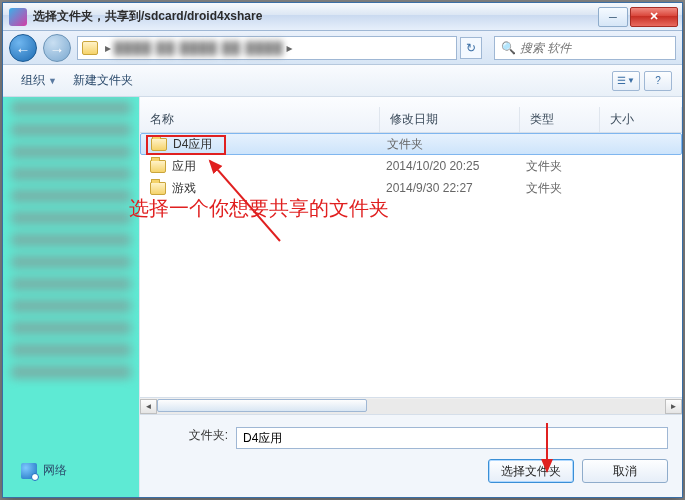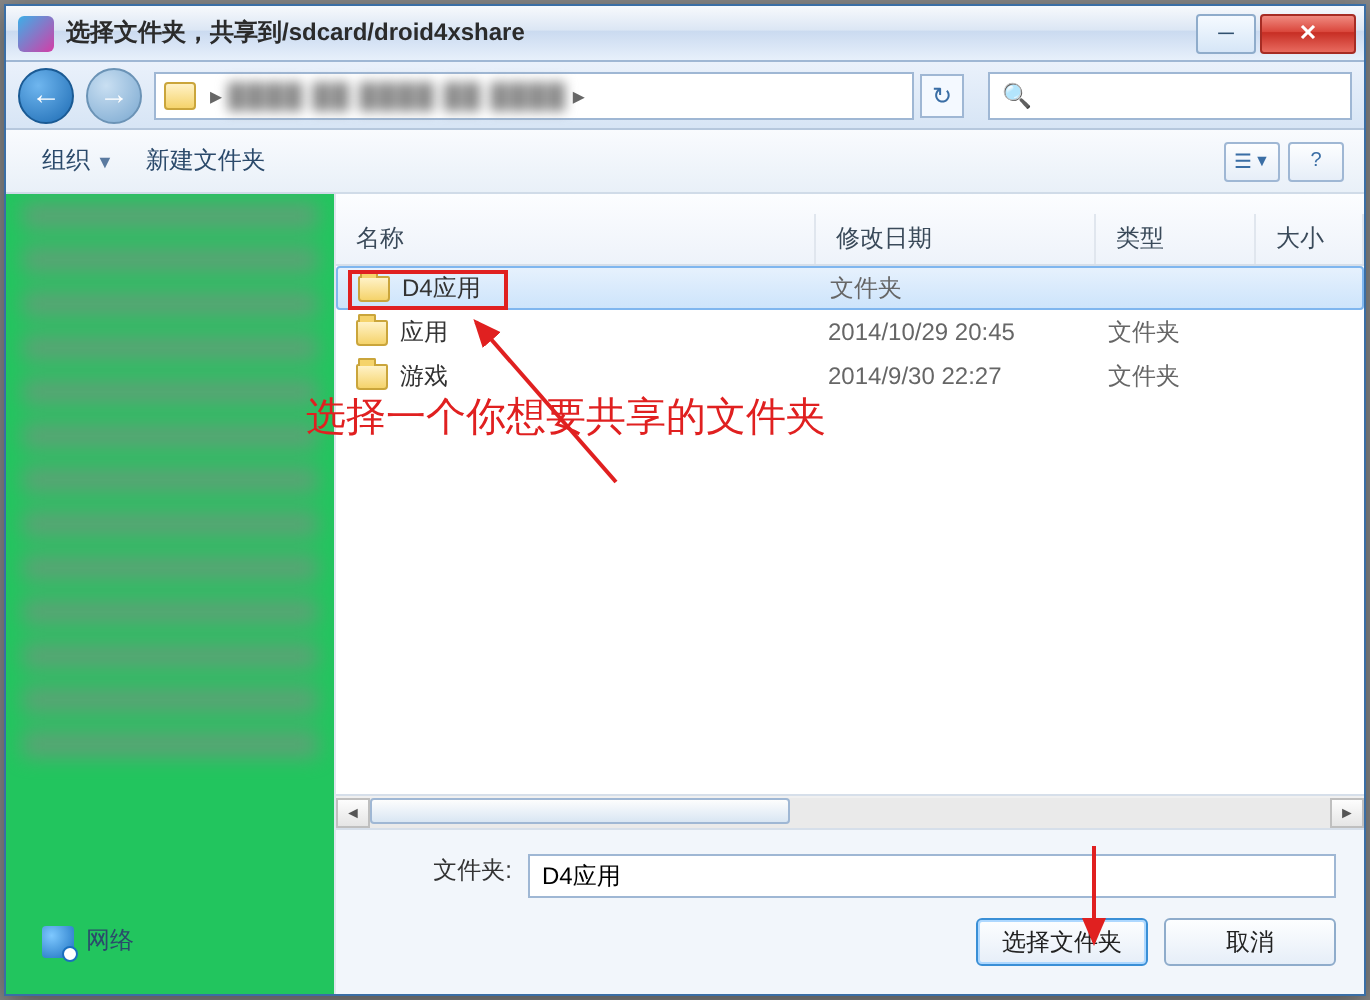--- a/index.html
+++ b/index.html
@@ -22,21 +22,21 @@
   .refresh { width:22px; height:22px; border:1px solid #9fb7d4; background:#f4f9ff; margin-left:3px; display:flex;align-items:center;justify-content:center; font-size:12px; color:#3a6ea5; cursor:pointer; }
   .searchbox { width:182px; height:24px; border:1px solid #9fb7d4; background:#fff; margin-left:6px; display:flex; align-items:center; padding:0 6px; }
   .searchbox input { border:none; outline:none; font-size:12px; color:#888; font-style:italic; width:100%; }
   .searchbox .mag { color:#5a7aa0; font-size:12px; margin-right:4px; }
   .toolbar { height:32px; background: linear-gradient(#f9fbfe,#e9f0f8); border-bottom:1px solid #d0dbe8; display:flex; align-items:center; padding:0 10px; font-size:12px; color:#2b4a6b; }
   .toolbar .tb-item { padding:4px 8px; cursor:pointer; }
   .toolbar .tb-item .arr { font-size:9px; margin-left:3px; color:#5a7aa0; }
   .toolbar-right { margin-left:auto; display:flex; gap:4px; }
   .viewbtn { width:28px; height:20px; border:1px solid #9fb7d4; background: linear-gradient(#fdfeff,#e6eef8); border-radius:2px; display:flex;align-items:center;justify-content:center; font-size:10px; color:#3a6ea5; cursor:pointer; }
   .content { flex:1; display:flex; min-height:0; }
-  .sidebar { width:165px; border-right:1px solid #e0e6ee; background:#22c55e; overflow:hidden; padding:4px 0 8px 0; position:relative; }
+  .sidebar { width:137px; border-right:1px solid #e0e6ee; background:#5eead4; overflow:hidden; padding:4px 0 8px 0; position:relative; }
   .sb-blur { position:absolute; left:8px; top:4px; right:8px; height:280px; filter: blur(5px); opacity:.55; background: repeating-linear-gradient(#888 0 14px, transparent 14px 22px); }
   .sb-network { position:absolute; left:18px; bottom:18px; display:flex; align-items:center; font-size:12px; color:#2b4a6b; }
   .sb-network .net-icon { width:16px; height:16px; background: radial-gradient(circle at 30% 30%, #7ec8ff, #1a6fbf); border-radius:2px; margin-right:6px; position:relative; }
   .sb-network .net-icon::after { content:""; position:absolute; width:6px; height:6px; background:#fff; border-radius:50%; right:-2px; bottom:-2px; border:1px solid #1a6fbf; }
   .main { flex:1; display:flex; flex-direction:column; }
   .cols { height:36px; background: linear-gradient(#fcfdff,#eef3fa); border-bottom:1px solid #d6dfea; display:flex; font-size:12px; color:#3a4a5a;align-items:flex-end; }
   .col { padding:4px 10px; border-right:1px solid #e0e6ee; }
   .col.name { width:240px; }
   .col.date { width:140px; }
   .col.type { width:80px; }
@@ -45,21 +45,21 @@
   .row { display:flex; align-items:center; height:22px; font-size:12px; color:#333; padding-left:10px; }
   .row.sel { background: linear-gradient(#e6f1fd,#cde4fb); border:1px solid #7fb6ef; border-radius:2px; }
   .row .folder-ico { width:16px; height:13px; background: linear-gradient(#fff2c7,#f5d36b); border:1px solid #caa53b; border-radius:1px 1px 2px 2px; margin-right:6px; position:relative; }
   .row .folder-ico::before { content:""; position:absolute; width:7px; height:3px; background:#f5d36b; border:1px solid #caa53b; border-bottom:none; top:-4px; left:0; border-radius:1px 1px 0 0; }
   .row .cell-name { width:214px; }
   .row .cell-date { width:140px; color:#666; }
   .row .cell-type { width:80px; color:#666; }
   .redbox { position:absolute; border:2px solid #e02020; pointer-events:none; }
   .redbox.r1 { left:6px; top:2px; width:80px; height:20px; }
   .anno { position:absolute; color:#e02020; font-size:20px; pointer-events:none; font-family: "SimSun", serif; }
-  .anno.a1 { left:150px; top:192px; }
+  .anno.a1 { left:126px; top:192px; }
   .anno.a2 { right:174px; bottom:80px; }
   .arrow-svg { position:absolute; pointer-events:none; }
   .hscroll { height:17px; background:#f0f0f0; border-top:1px solid #d6dfea; display:flex; align-items:center; }
   .hscroll .btn { width:17px; height:15px; background: linear-gradient(#fdfdfd,#e5e5e5); border:1px solid #bfbfbf; display:flex;align-items:center;justify-content:center; font-size:8px; color:#555; }
   .hscroll .track { flex:1; height:15px; background:#eaeaea; position:relative; }
   .hscroll .thumb { position:absolute; left:0; top:0; height:13px; width:210px; background: linear-gradient(#fdfdfd,#d9e6f3); border:1px solid #9fb7d4; border-radius:2px; }
   .bottom { padding:12px 14px 14px 14px; background:#f2f6fb; border-top:1px solid #d6dfea; }
   .bottom-row { display:flex; align-items:flex-start; margin-bottom:10px; }
   .bottom-row label { font-size:12px; color:#333; width:74px; text-align:right; margin-right:8px; }
   .bottom-row input { flex:1; height:22px; border:1px solid #9fb7d4; padding:0 6px; font-size:12px; background:#fff; }
@@ -88,20 +88,21 @@
       <div class="crumb">
         <span class="folder-mini"></span>
         <span class="sep">▸</span>
         <span class="blur">████ ██ ████ ██ ████</span>
         <span class="sep">▸</span>
       </div>
       <div class="refresh">↻</div>
     </div>
     <div class="searchbox">
       <span class="mag">🔍</span>
+      <input placeholder="搜索 软件" style="">
     </div>
   </div>
 
   <div class="toolbar">
     <div class="tb-item">
       <span>组织</span><span class="arr">▼</span>
     </div>
     <div class="tb-item">新建文件夹</div>
     <div class="toolbar-right">
       <div class="viewbtn">
@@ -131,21 +132,21 @@
 
       <div class="filelist">
         <div class="row sel">
           <span class="folder-ico"></span>
           <span class="cell-name">D4应用</span>
           <span class="cell-type">文件夹</span>
         </div>
         <div class="row">
           <span class="folder-ico"></span>
           <span class="cell-name">应用</span>
-          <span class="cell-date">2014/10/29 20:45</span>
+          <span class="cell-date">2014/10/20 20:25</span>
           <span class="cell-type">文件夹</span>
         </div>
         <div class="row">
           <span class="folder-ico"></span>
           <span class="cell-name">游戏</span>
           <span class="cell-date">2014/9/30 22:27</span>
           <span class="cell-type">文件夹</span>
         </div>
 
         <div class="redbox r1"></div>

